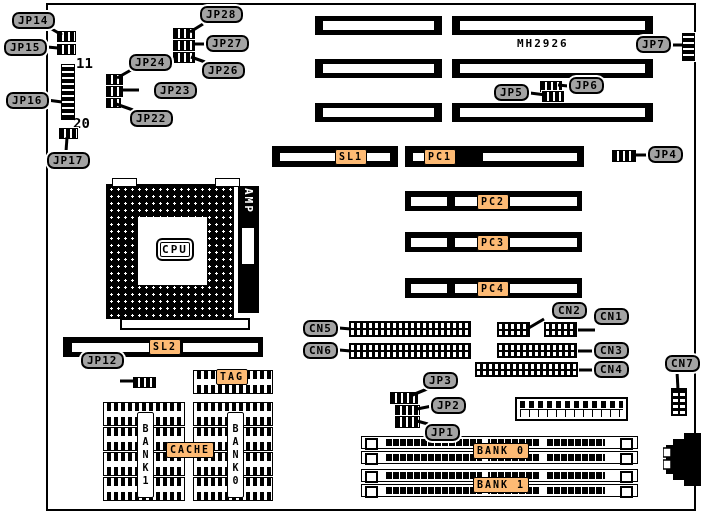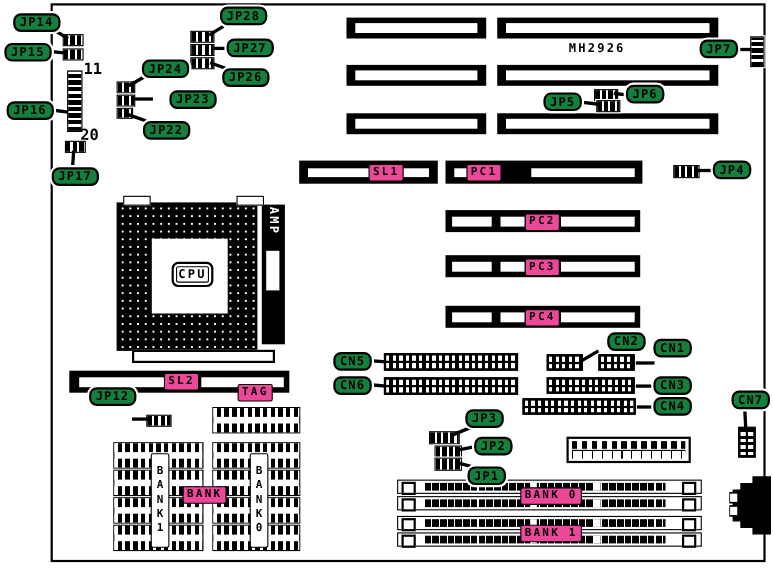--- a/index.html
+++ b/index.html
@@ -2,25 +2,25 @@
 <html><head>
 <meta charset="utf-8">
 <style>
   html,body{margin:0;padding:0;background:#fff;}
   #stage{position:relative;width:703px;height:520px;background:#fff;overflow:hidden;
          font-family:"DejaVu Sans Mono","Liberation Mono",monospace;}
   #board{position:absolute;left:46px;top:3px;width:650px;height:508px;border:2px solid #000;box-sizing:border-box;background:#fff;}
   #lines{position:absolute;left:0;top:0;width:703px;height:520px;z-index:20;pointer-events:none;}
 
   
-  .lbl{position:absolute;z-index:30;background:#15803d;border:2px solid #000;border-radius:7px;
+  .lbl{position:absolute;z-index:30;background:#a3a3a3;border:2px solid #000;border-radius:7px;
        padding:0 4px;height:13px;line-height:13px;font-size:11px;font-weight:bold;
        letter-spacing:1px;white-space:nowrap;box-shadow:0 0 0 2px #fff;color:#000;}
   
-  .slbl{position:absolute;z-index:12;background:#ec4899;border:1px solid #000;border-radius:2px;
+  .slbl{position:absolute;z-index:12;background:#fdba74;border:1px solid #000;border-radius:2px;
         padding:0 3px;height:14px;line-height:14px;font-size:10px;font-weight:bold;
         letter-spacing:2px;white-space:nowrap;color:#000;}
   .txt{position:absolute;z-index:6;font-size:11px;font-weight:bold;letter-spacing:2px;color:#000;}
   .small{font-size:14px;letter-spacing:0;}
 
   
   .bar{position:absolute;background:#000;z-index:2;}
   .stripe{position:absolute;background:#fff;}
 
   
@@ -191,33 +191,33 @@
   <div class="bar" style="left:63px;top:337px;width:200px;height:20px">
     <div class="stripe" style="left:9px;top:6px;width:78px;height:9px"></div>
     <div class="stripe" style="left:120px;top:6px;width:75px;height:9px"></div>
   </div>
   <div class="slbl" style="left:149px;top:339px">SL2</div>
 
   <div class="lbl" style="left:81px;top:352px">JP12</div>
   <div class="jmp" style="left:133px;top:377px;width:21px;height:9px"></div>
 
   <div class="chip" style="left:193px;top:370px;width:80px;height:24px"></div>
-  <div class="slbl" style="left:216px;top:349px">TAG</div>
+  <div class="slbl" style="left:216px;top:369px">TAG</div>
 
   <div class="chip" style="left:103px;top:402px;width:82px;height:24px"></div>
   <div class="chip" style="left:103px;top:427px;width:82px;height:24px"></div>
   <div class="chip" style="left:103px;top:452px;width:82px;height:24px"></div>
   <div class="chip" style="left:103px;top:477px;width:82px;height:24px"></div>
   <div class="chip" style="left:193px;top:402px;width:80px;height:24px"></div>
   <div class="chip" style="left:193px;top:427px;width:80px;height:24px"></div>
   <div class="chip" style="left:193px;top:452px;width:80px;height:24px"></div>
   <div class="chip" style="left:193px;top:477px;width:80px;height:24px"></div>
 
   <div class="vlabel" style="left:137px;top:412px;height:78px">BANK1</div>
-  <div class="slbl" style="left:166px;top:442px">BANK</div>
+  <div class="slbl" style="left:166px;top:442px">CACHE</div>
   <div class="vlabel" style="left:227px;top:412px;height:78px">BANK0</div>
 
   <div class="lbl" style="left:303px;top:320px">CN5</div>
   <div class="hdr" style="left:349px;top:321px;width:122px;height:16px"></div>
   <div class="lbl" style="left:303px;top:342px">CN6</div>
   <div class="hdr" style="left:349px;top:343px;width:122px;height:16px"></div>
 
   <div class="lbl" style="left:552px;top:302px">CN2</div>
   <div class="hdr" style="left:497px;top:322px;width:33px;height:15px"></div>
   <div class="hdr" style="left:544px;top:322px;width:33px;height:15px"></div>

